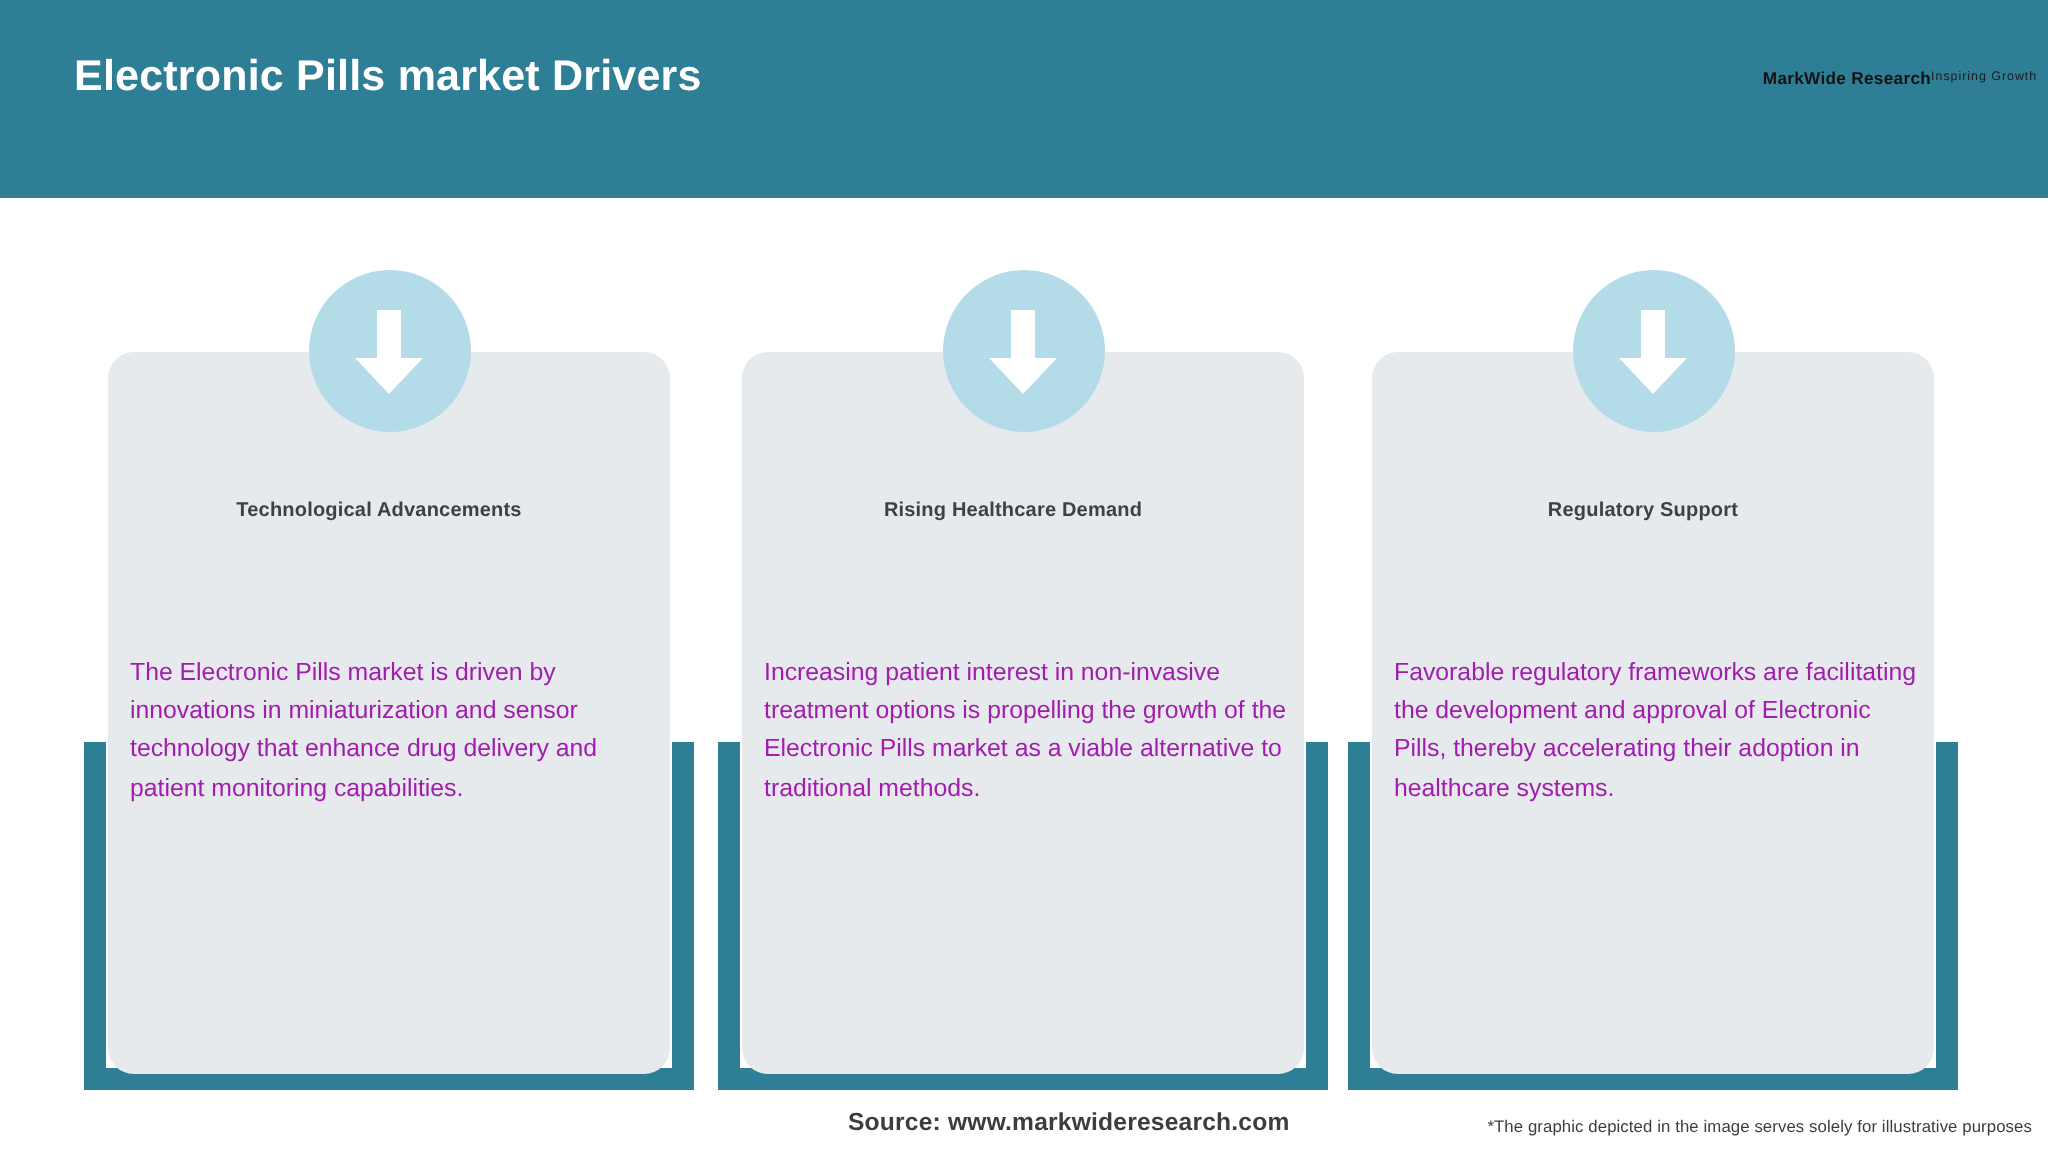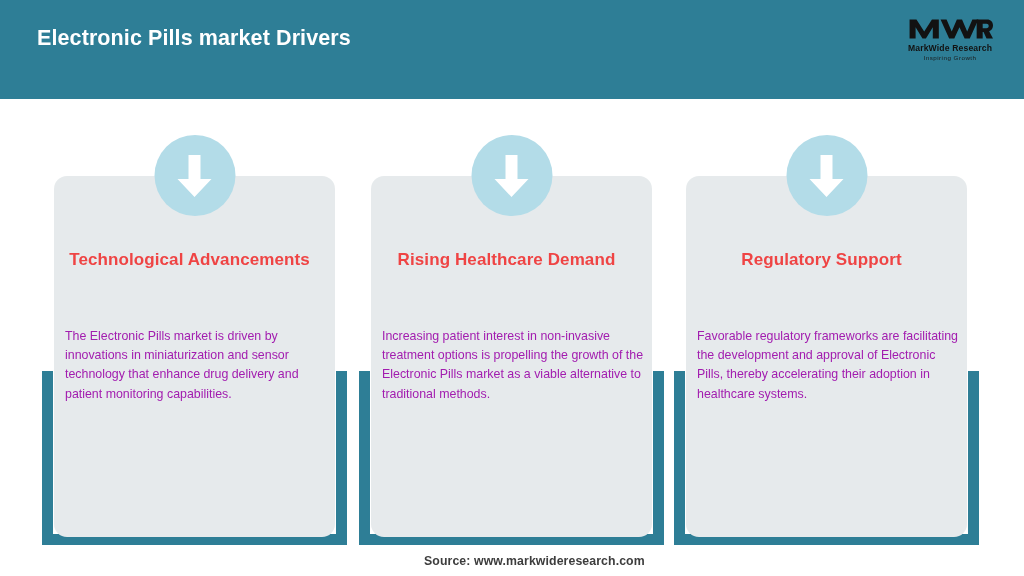--- a/index.html
+++ b/index.html
@@ -40,21 +40,21 @@
   }
 
   
   .logo {
     position: absolute;
     right: 18px;
     top: 10px;
     width: 112px;
     height: 56px;
     display: flex;
-    flex-direction: column;
+    flex-direction: row;
     align-items: center;
     justify-content: center;
   }
   .logo-mark {
     width: 86px;
     height: 26px;
     display: block;
   }
   .logo-name {
     font-size: 8.6px;
@@ -143,23 +143,23 @@
     justify-content: center;
   }
   .badge svg { display: block; }
 
   .card-title {
     position: absolute;
     left: 14px;
     right: 24px;
     top: 151px;
     text-align: center;
-    font-size: 17px;
-    font-weight: bold;
-    color: #ef4444;
+    font-size: 10px;
+    font-weight: bold;
+    color: #404040;
     letter-spacing: 0.1px;
   }
 
   .card-body {
     position: absolute;
     left: 23px;
     right: 19px;
     top: 228px;
     font-size: 12.4px;
     line-height: 19.2px;
@@ -252,14 +252,15 @@
           <path d="M13 2 L25 2 L25 26 L36 26 L19 44 L2 26 L13 26 Z" fill="#ffffff"></path>
         </svg>
       </div>
       <div class="card-title">Rising Healthcare Demand</div>
       <div class="card-body">Increasing patient interest in non-invasive treatment options is propelling the growth of the Electronic Pills market as a viable alternative to traditional methods.</div>
     </div>
 
   </div>
 
   <div class="footer-source">Source: www.markwideresearch.com</div>
+  <div class="footer-note">*The graphic depicted in the image serves solely for illustrative purposes</div>
 
 </div>
 
 </body></html>

